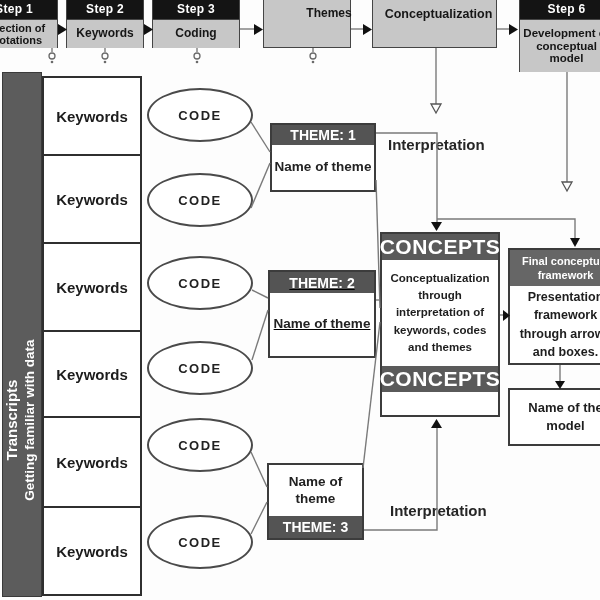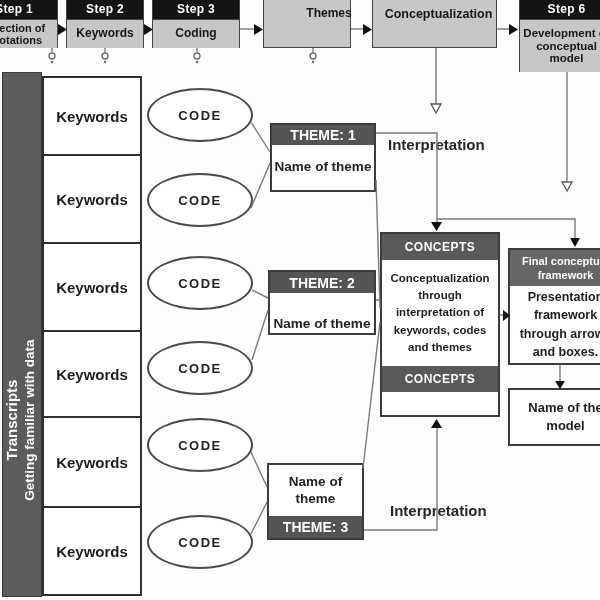--- a/index.html
+++ b/index.html
@@ -27,21 +27,21 @@
         background:#fff;display:flex;align-items:center;justify-content:center;
         font-weight:bold;font-size:13px;letter-spacing:1.5px;color:#222;}
   
   .theme{border:2px solid #3c3c3c;background:#fff;}
   .theme .th{background:#545454;color:#fff;font-weight:bold;font-size:14px;text-align:center;
              display:flex;align-items:center;justify-content:center;}
   .theme .tb{font-weight:bold;font-size:13.5px;color:#222;text-align:center;display:flex;
              align-items:center;justify-content:center;line-height:1.25;}
   
   .central{border:2px solid #3c3c3c;background:#fff;}
-  .central .ch{background:#5a5a5a;color:#fff;font-weight:bold;font-size:12px;
+  .central .ch{background:#5a5a5a;color:#fff;font-weight:bold;font-size:21px;
                letter-spacing:.5px;display:flex;align-items:center;justify-content:center;}
   .central .cb{font-weight:bold;font-size:11.5px;color:#1e1e1e;text-align:center;display:flex;
                align-items:center;justify-content:center;line-height:1.5;padding:0 3px;}
   
   .final{border:2px solid #3c3c3c;background:#fff;}
   .final .fh{background:#666;color:#fff;font-weight:bold;font-size:11px;text-align:center;
              display:flex;align-items:center;justify-content:center;line-height:1.3;}
   .final .fb{font-weight:bold;font-size:12.5px;color:#1e1e1e;text-align:center;display:flex;
              align-items:center;justify-content:center;line-height:1.45;}
   .model{border:2px solid #3c3c3c;background:#fff;display:flex;align-items:center;
@@ -95,21 +95,21 @@
   <div class="abs code" style="top:173px;">CODE</div>
   <div class="abs code" style="top:256px;">CODE</div>
   <div class="abs code" style="top:341px;">CODE</div>
   <div class="abs code" style="top:418px;">CODE</div>
   <div class="abs code" style="top:515px;">CODE</div>
 
   <div class="abs theme" style="left:270px;top:123px;width:106px;height:69px;">
     <div class="th" style="height:20px;">THEME: 1</div>
     <div class="tb" style="height:45px;">Name of theme</div>
   </div>
-  <div class="abs theme" style="left:268px;top:270px;width:108px;height:65px;">
+  <div class="abs theme" style="left:268px;top:270px;width:108px;height:88px;text-decoration:underline;">
     <div class="th" style="height:21px;">THEME: 2</div>
     <div class="tb" style="height:63px;">Name of theme</div>
   </div>
   <div class="abs theme" style="left:267px;top:463px;width:97px;height:77px;">
     <div class="tb" style="height:51px;">Name of theme</div>
     <div class="th" style="height:22px;">THEME: 3</div>
   </div>
 
   <div class="abs interp" style="left:388px;top:136px;">Interpretation</div>
   <div class="abs interp" style="left:390px;top:502px;">Interpretation</div>

